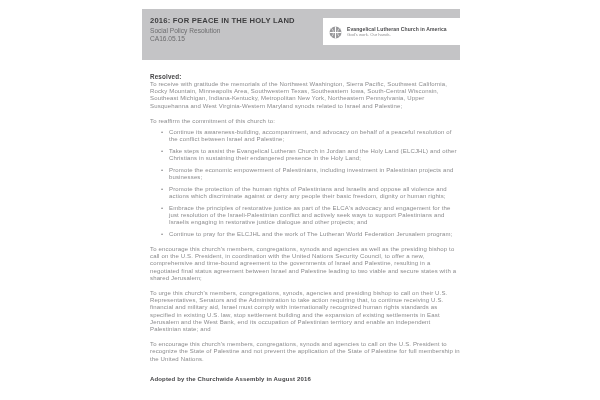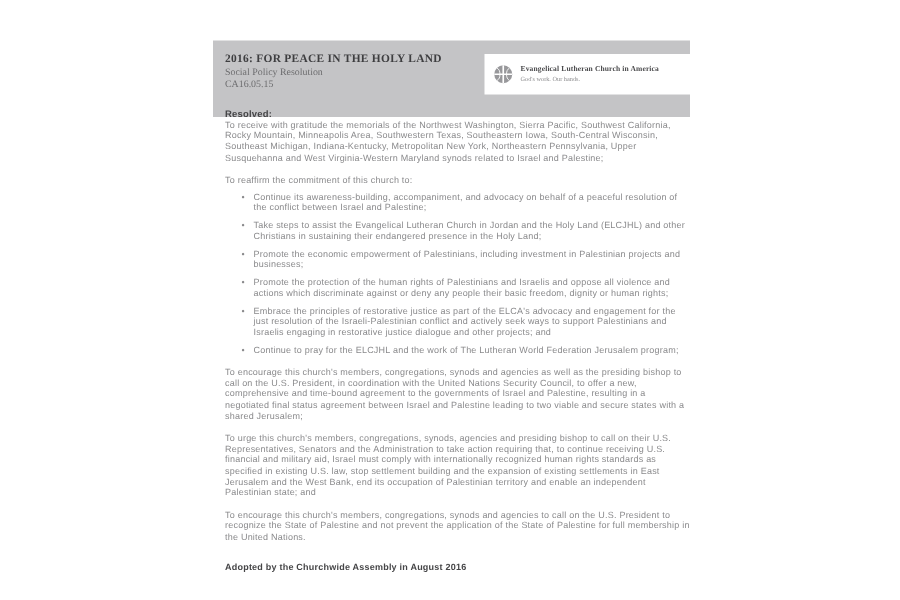--- a/index.html
+++ b/index.html
@@ -14,27 +14,26 @@
   .page {
     position: relative;
     width: 600px;
     height: 400px;
     background: #ffffff;
   }
   
   .header-band {
     position: absolute;
     left: 142px;
-    top: 27px;
+    top: 9px;
     width: 318px;
     height: 51px;
     background: #c4c4c6;
     box-sizing: border-box;
     padding: 7px 0 0 8px;
-    font-family: Liberation Serif, serif;
   }
   .doc-title {
     font-size: 7.6px;
     font-weight: bold;
     color: #3e3e40;
     letter-spacing: 0.2px;
     line-height: 9px;
   }
   .doc-subtitle {
     font-size: 6.6px;

